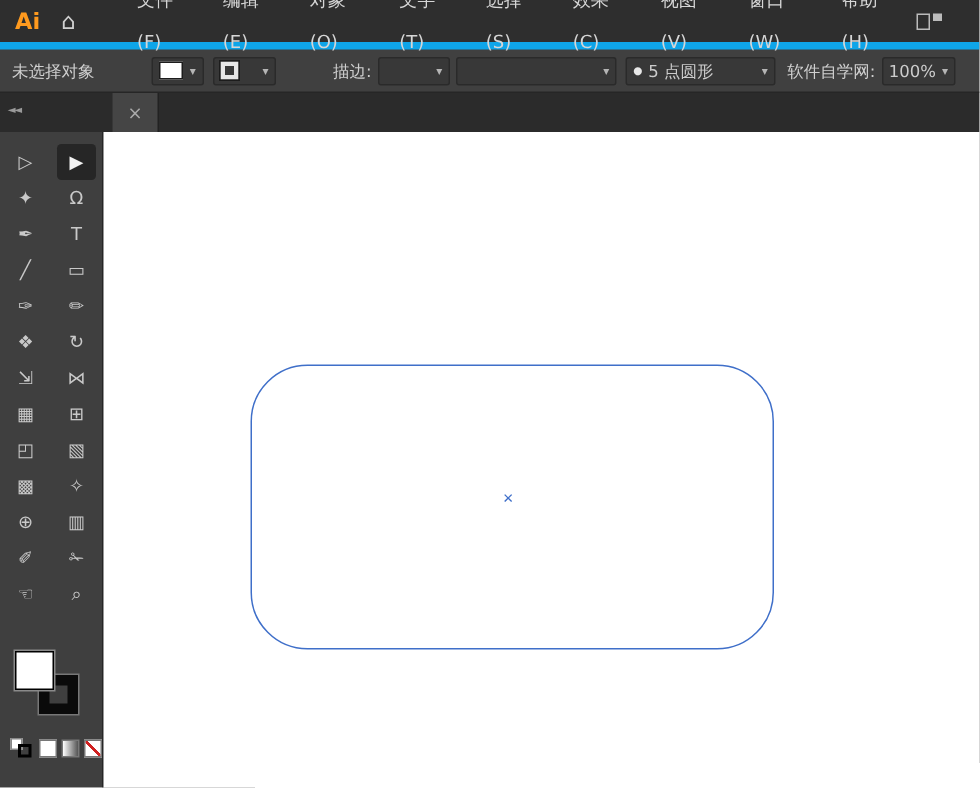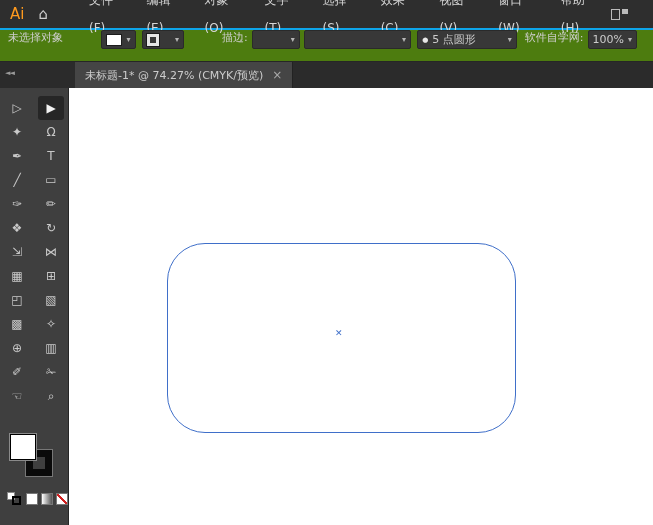--- a/index.html
+++ b/index.html
@@ -9,32 +9,32 @@
     font-family:"DejaVu Sans","Liberation Sans",sans-serif;
     background:#fff;
   }
   .app { position:relative; width:653px; height:525px; background:#2e2e2e; }
 
   
   .menubar {
     height:28px; background:#2e2e2e; display:flex; align-items:center;
     color:#d6d6d6; font-size:12px; user-select:none;
   }
-  .logo { color:#ff9a1e; font-weight:normal; font-size:15px; padding:0 8px 0 10px; }
+  .logo { color:#ff9a1e; font-weight:bold; font-size:15px; padding:0 8px 0 10px; }
   .home { color:#d0d0d0; font-size:15px; padding:0 6px; }
   .menus { display:flex; margin-left:26px; }
   .menu-item { padding:0 9px; line-height:28px; cursor:default; }
   .ws-icon { margin-left:auto; margin-right:24px; position:relative; width:18px; height:13px; cursor:pointer; }
   .ws-a { position:absolute; left:0; top:1px; width:9px; height:11px; border:1px solid #bbb; }
   .ws-b { position:absolute; left:11px; top:1px; width:6px; height:5px; background:#bbb; }
 
   
   .controlbar {
-    height:34px; background:#4d7c0f; border-top:2px solid #0ea5e9; border-bottom:1px solid #262626;
-    display:flex; color:#cfcfcf; font-size:11px; white-space:nowrap;
+    height:34px; background:#404040; border-top:5px solid #0ea5e9; border-bottom:1px solid #262626;
+    display:flex; align-items:center; color:#cfcfcf; font-size:11px; white-space:nowrap;
   }
   .cb-label { color:#cfcfcf; }
   .status { margin-left:8px; width:72px; }
   .cb-dd {
     display:flex; align-items:center; gap:4px; height:19px; padding:0 4px;
     background:#383838; border:1px solid #2a2a2a; border-radius:2px; color:#ccc; cursor:pointer;
   }
   .chev { font-size:8px; color:#b5b5b5; margin-left:auto; }
   .fill-dd   { margin-left:24px; width:36px; }
   .stroke-dd { margin-left:6px;  width:44px; }
@@ -182,21 +182,20 @@
 
 
   <div class="main">
 
     <div class="tp-header">
       <span>◄◄</span>
     </div>
 
     <div class="tabrow">
       <div class="tab">
-        <span class="tab-title">未标题-1* @ 74.27% (CMYK/预览)</span>
         <span class="tab-close">×</span>
       </div>
     </div>
 
     <div class="toolpanel">
       <div class="tools-grid">
           <div class="tool">▷</div>
           <div class="tool active">▶</div>
           <div class="tool">✦</div>
           <div class="tool">Ω</div>

